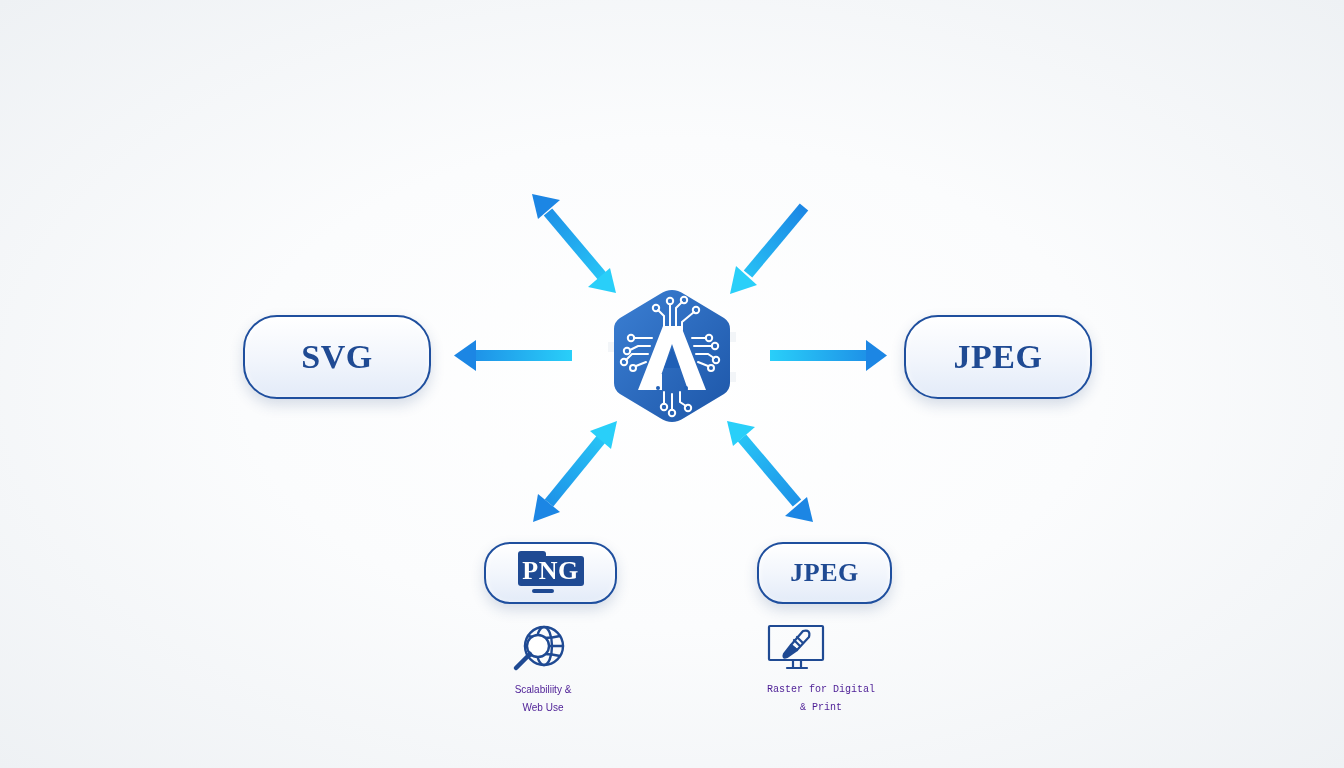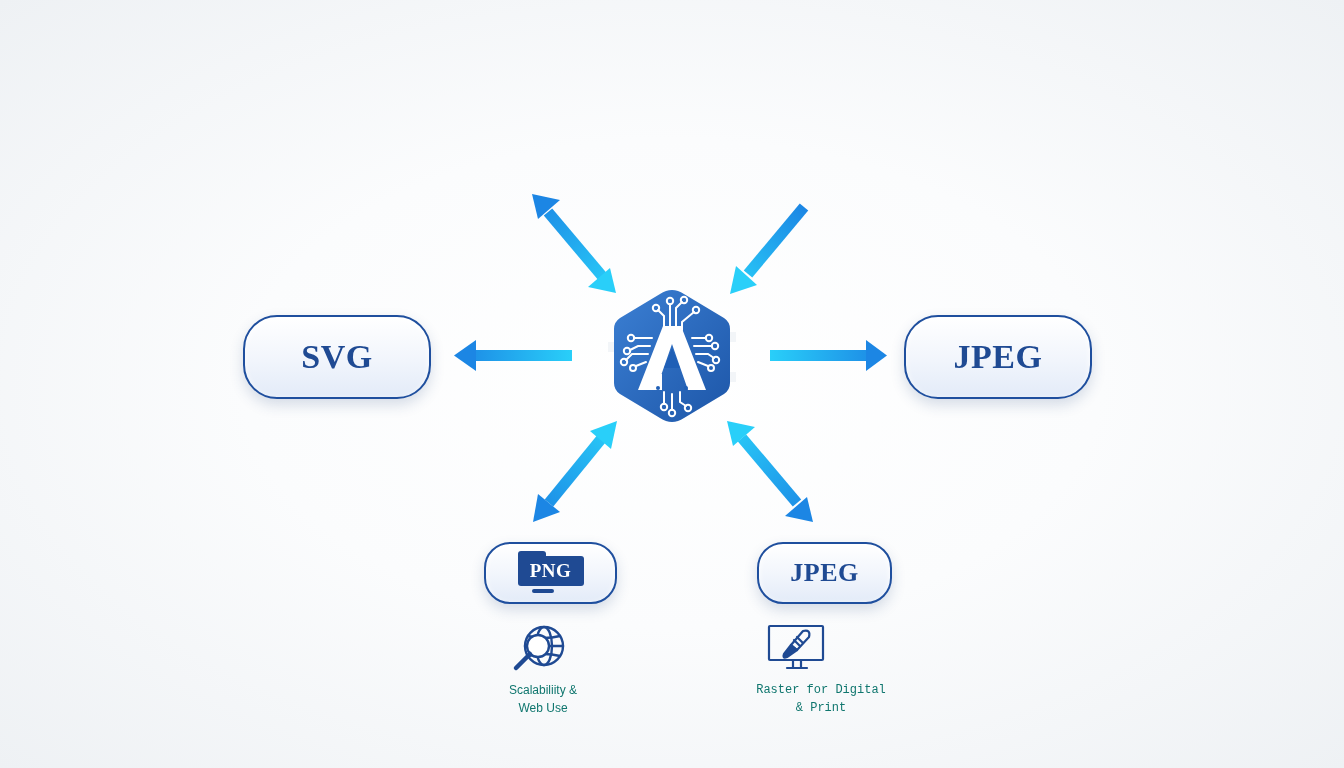--- a/index.html
+++ b/index.html
@@ -19,26 +19,26 @@
     color: #1f4a93; font-weight: bold; letter-spacing: 0.5px; font-family: Liberation Serif, serif;
   }
   .pill-big { width: 188px; height: 84px; border-radius: 34px; font-size: 34px; }
   .pill-small { height: 62px; border-radius: 26px; font-size: 26px; }
   .hub { position: absolute; left: 608px; top: 286px; width: 128px; height: 140px; }
   .png-badge { position: relative; width: 66px; height: 44px; }
   .png-badge .tab { position: absolute; left: 0; top: 0; width: 28px; height: 8px; background: #1f4a93; border-radius: 3px 3px 0 0; }
   .png-badge .body {
     position: absolute; left: 0; top: 5px; width: 66px; height: 30px;
     background: #1f4a93; border-radius: 3px; color: #ffffff;
-    font-size: 19px; font-weight: bold; display: flex; align-items: center; justify-content: center;
+    font-size: 26px; font-weight: bold; display: flex; align-items: center; justify-content: center;
   }
   .png-badge .base { position: absolute; left: 14px; top: 38px; width: 22px; height: 4px; background: #1f4a93; border-radius: 2px; }
   .caption {
-    position: absolute; text-align: center; color: #0f766e;
-    font-size: 12px; line-height: 18px; font-weight: normal;
+    position: absolute; text-align: center; color: #4c1d95;
+    font-size: 10px; line-height: 18px; font-weight: normal;
   }
   .feature-icon { position: absolute; }
 </style>
 </head>
 <body>
 
 <div class="canvas">
 
   <svg class="arrows" viewBox="0 0 1344 768">
     <defs>

